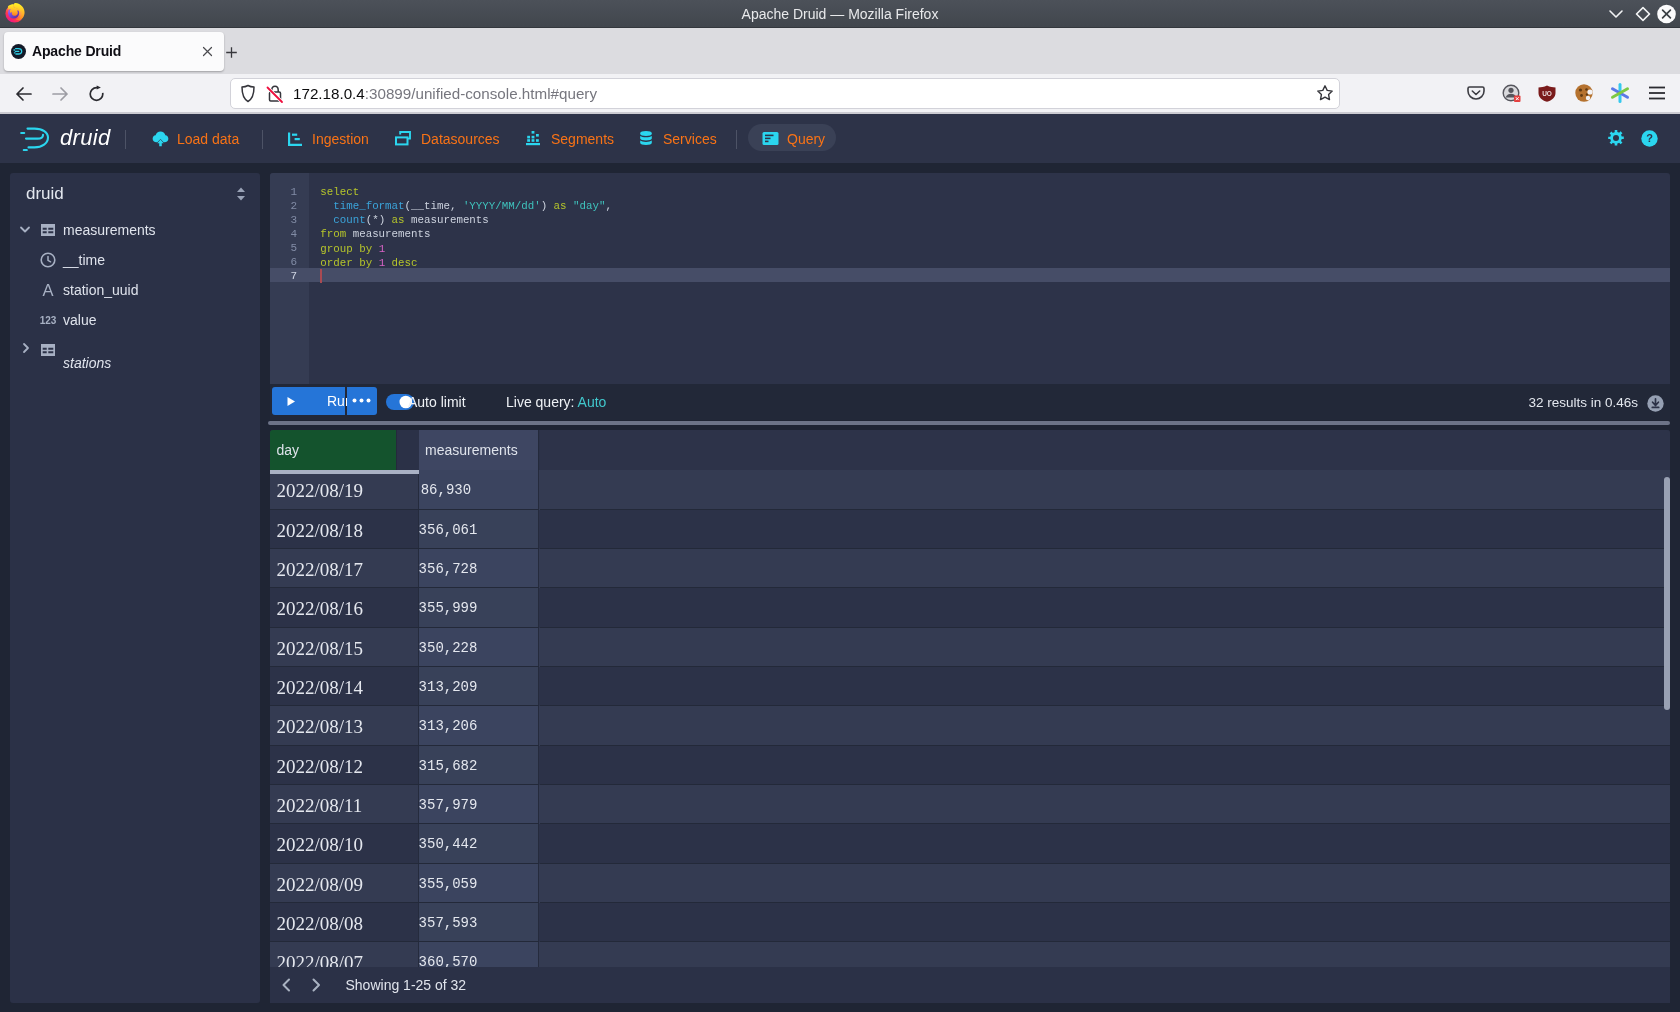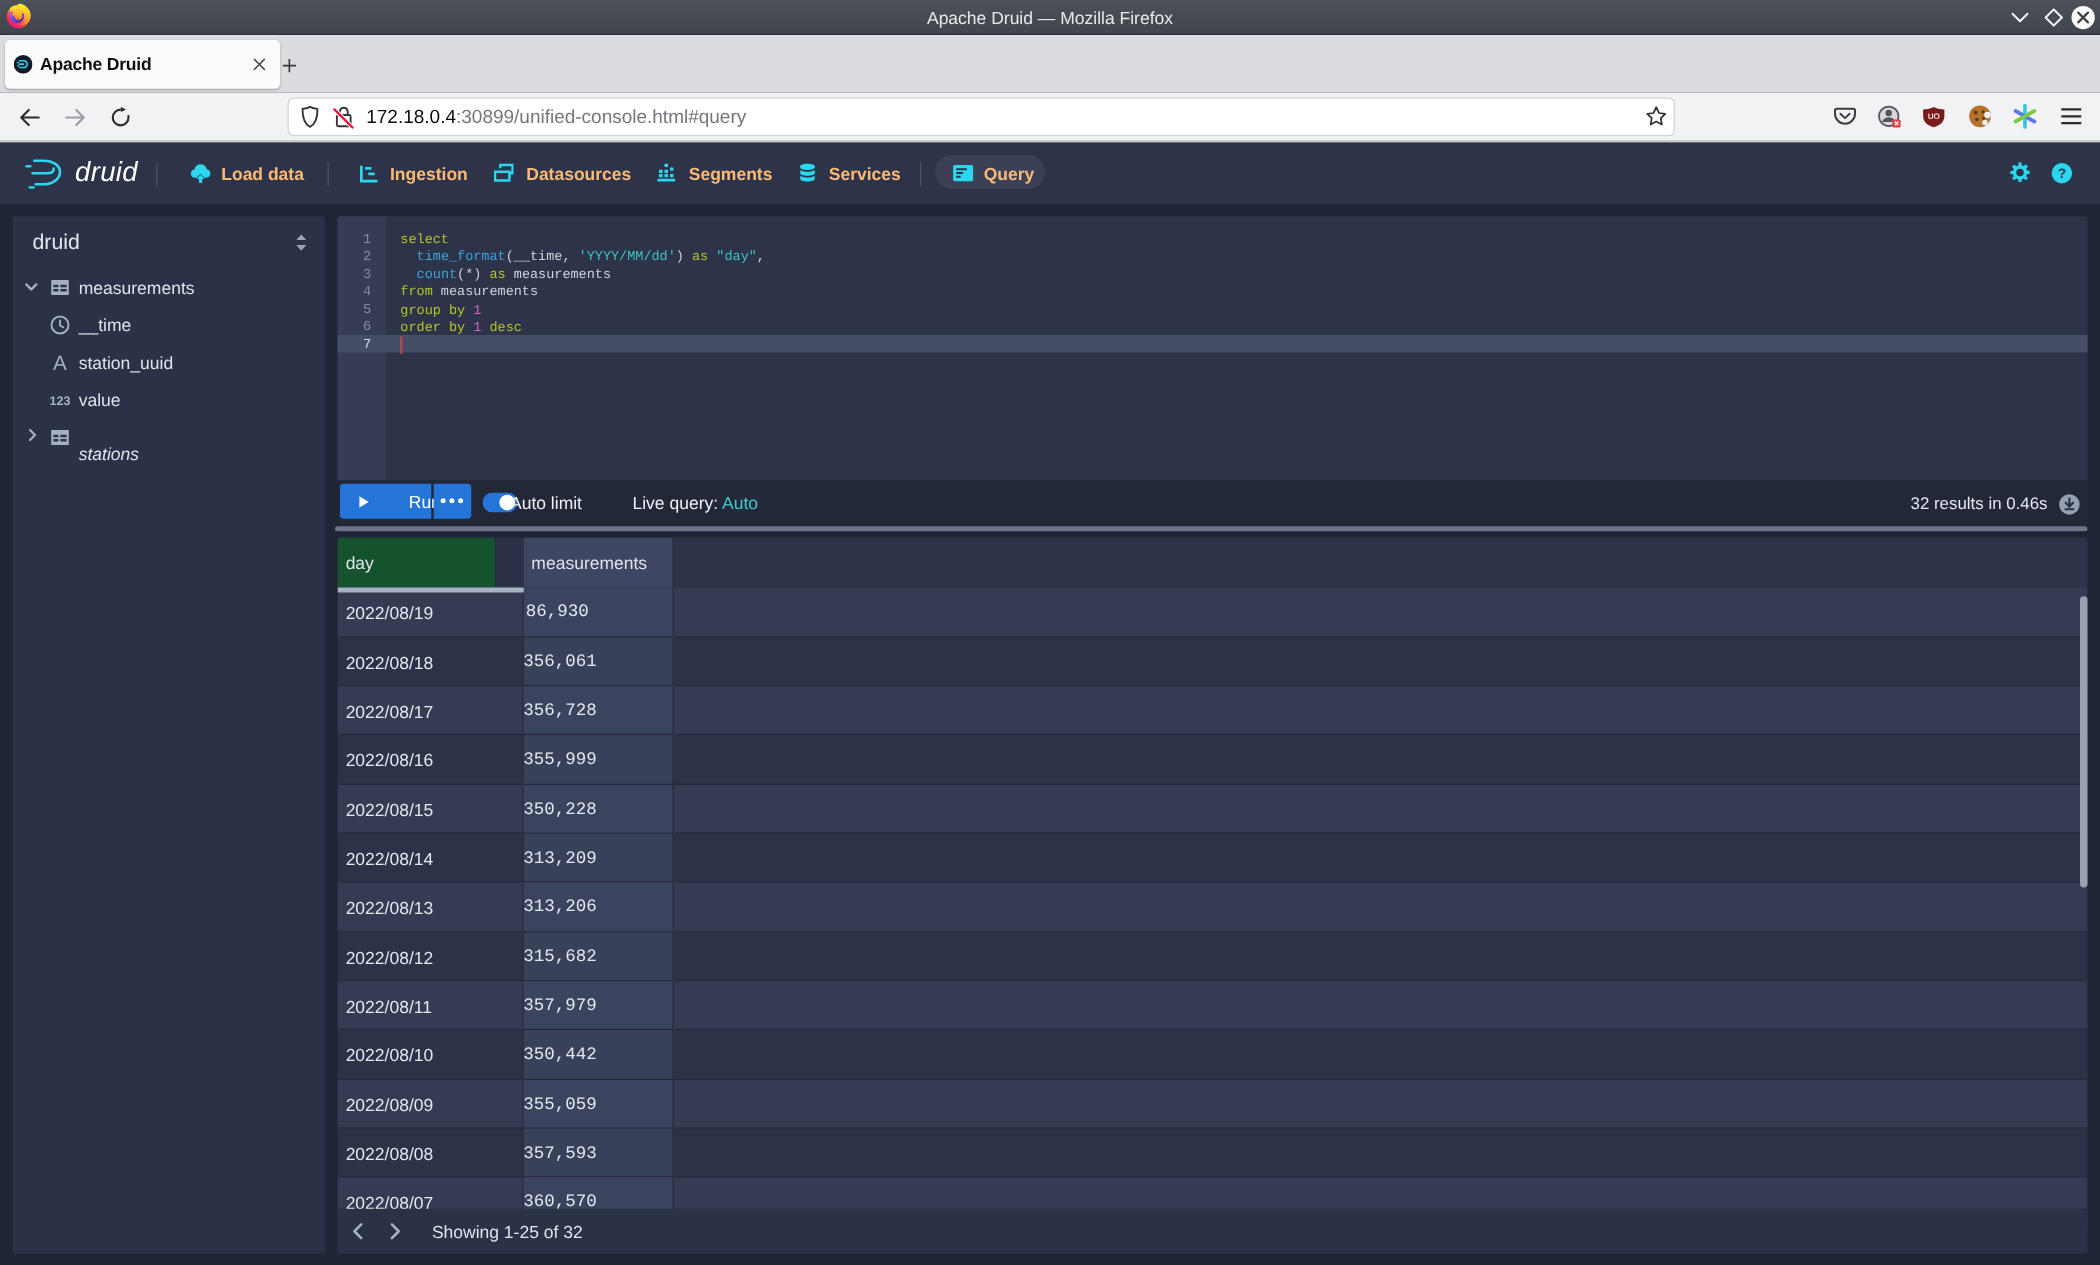--- a/index.html
+++ b/index.html
@@ -12,21 +12,21 @@
   #tabbar { left:0; top:28px; width:1680px; height:46px; background:#dcdce0; }
   #tab { left:4px; top:32px; width:220px; height:39px; background:#fbfbfc; border-radius:4px; box-shadow:0 1px 2px rgba(0,0,0,.28); }
   #tabtitle { left:32px; top:32px; height:32px; line-height:39px; color:#0f0e14; font-size:14px; font-weight:600; letter-spacing:-0.15px; }
   #toolbar { left:0; top:74px; width:1680px; height:40px; background:#f2f2f5; border-bottom:2px solid #cbcbd1; }
   #urlfield { left:230px; top:78px; width:1110px; height:31px; background:#fff; border:1px solid #d2d2d9; border-radius:5px; }
   #urltext { left:293px; top:78px; height:31px; line-height:31px; font-size:15.2px; color:#0c0c0d; }
   #urltext span { color:#76767e; }
   
   #appheader { left:0; top:114px; width:1680px; height:49px; background:#2d3348; }
   .navsep { top:130px; width:1px; height:19px; background:#4d5366; }
-  .navtext { top:114px; height:49px; line-height:50px; font-size:14px; color:#fdba74;font-weight:bold; }
+  .navtext { top:114px; height:49px; line-height:50px; font-size:14px; color:#f97316; }
   #querypill { left:748px; top:124px; width:88px; height:27px; border-radius:14px; background:#3a4156; }
   #wordmark { left:60px; top:114px; height:49px; line-height:48px; font-size:22px; font-style:italic; color:#fff; letter-spacing:0.3px; }
   
   #sidebar { left:10px; top:173px; width:250px; height:830px; background:#2b3147; border-radius:3px; }
   #sbtitle { left:26px; top:180px; height:28px; line-height:28px; font-size:17px; color:#e3e7ee; }
   .treetext { height:30px; line-height:30px; font-size:14px; color:#dfe3ec; }
   
   #editor { left:270px; top:173px; width:1400px; height:211px; background:#2d3349; border-radius:3px 3px 0 0; }
   #gutter { left:270px; top:173px; width:39px; height:211px; background:#353c53; border-radius:3px 0 0 0; }
   #gutternums { left:270px; top:184.6px; width:27px; text-align:right; font-family:"Liberation Mono",monospace; font-size:11px; line-height:14.13px; color:#828ca6; white-space:pre; }
@@ -49,21 +49,21 @@
   .hcell { top:0; height:40.4px; line-height:41px; font-size:14px; color:#dfe3eb; }
   #runderline { left:0; top:40.4px; width:148.6px; height:3.3px; background:#a9b1c4; z-index:6; }
   .row { left:0; width:1400px; height:39.33px; }
   .rodd { background:#343b52; }
   .reven { background:#2c3248; }
   .cday { position:absolute; left:0; top:0; width:148.6px; height:100%; border-right:1px solid #252b3d; border-bottom:1px solid #232939; }
   .cmeas { position:absolute; left:148.6px; top:0; width:120.9px; height:100%; border-right:1px solid #252b3d; border-bottom:1px solid #232939;font-family:Liberation Mono, monospace; }
   .rodd .cmeas { background:#3b445f; }
   .reven .cmeas { background:#384159; }
   .crest { position:absolute; left:269.5px; top:0; right:0; height:100%; border-bottom:1px solid #232939; }
-  .dtext { position:absolute; left:6.5px; top:0; height:100%; line-height:41px; font-size:14px; color:#e4e7ee; }
+  .dtext { position:absolute; left:6.5px; top:0; height:100%; line-height:41px; font-size:19px; color:#e4e7ee;font-family:Liberation Serif, serif; }
   .mtext { position:absolute; left:0; top:0; width:52.5px; height:100%; line-height:41px; font-size:14px; color:#e4e7ee; text-align:right; }
   #scrollthumb { left:1663.5px; top:477px; width:6px; height:233px; background:#99a1b4; border-radius:3px; }
 </style>
 </head>
 <body>
 
 <div class="abs" id="titlebar"></div>
 <div class="abs" id="titletext">Apache Druid — Mozilla Firefox</div>
 <div class="abs" id="fxlogo" style="left:4px;top:2px;width:21px;height:21px;">
 <svg width="21" height="21" viewBox="0 0 21 21">

